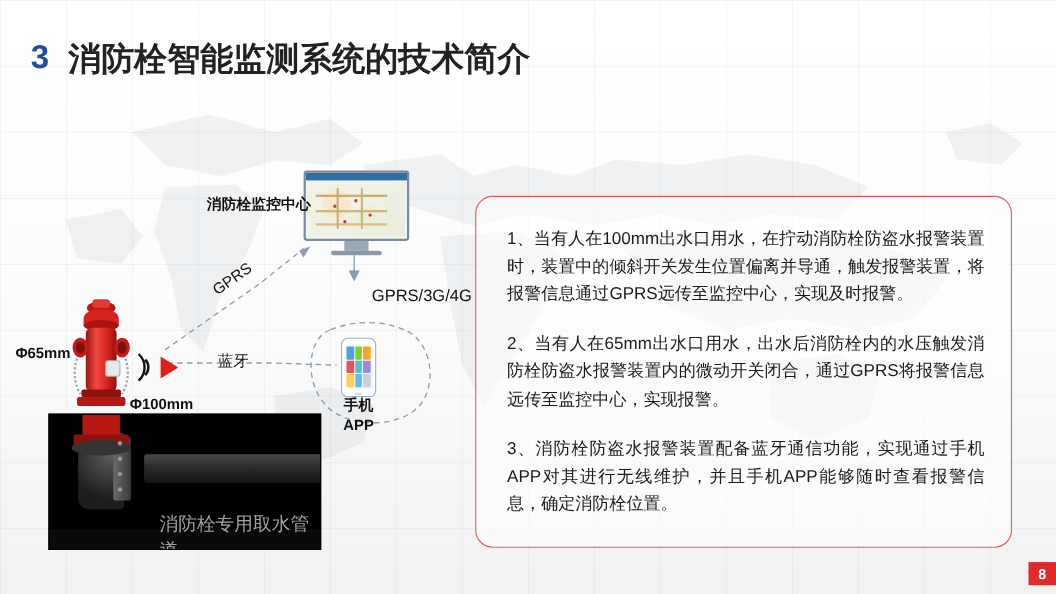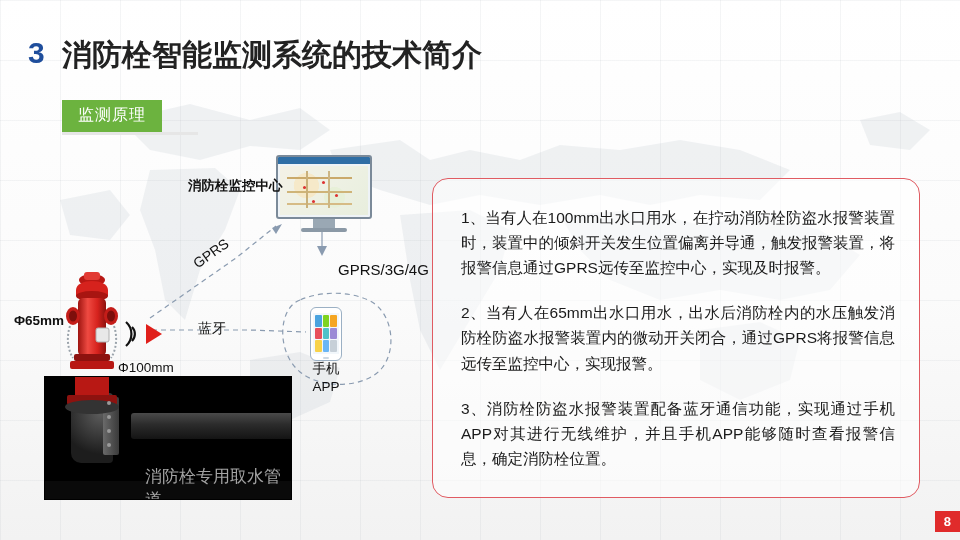--- a/index.html
+++ b/index.html
@@ -59,23 +59,23 @@
   }
   .panel p {
     margin:0 0 20px 4px;
     font-size:15.5px; line-height:1.62; color:#1a1a1a;
     text-align:justify;
   }
   .center-lbl { position:absolute; left:168px; top:177px; font-size:13.5px; font-weight:bold; color:#111;margin-left:20px; }
   .gprs-lbl { position:absolute; left:190px; top:258px; font-size:14px; color:#111; transform:rotate(-35deg); transform-origin:left top; }
   .bt-lbl { position:absolute; left:198px; top:320px; font-size:14px; color:#111; }
   .net-lbl { position:absolute; left:338px; top:260px; font-size:15px; color:#111; line-height:1.35; width:66px;}
-  .phone-lbl { position:absolute; left:300px; top:360px; font-size:13.5px; color:#111; line-height:1.35; text-align:center; width:52px;}
+  .phone-lbl { position:absolute; left:300px; top:360px; font-size:13.5px; color:#111; line-height:1.35; text-align:center; width:52px;font-weight:bold;}
   .d65 { position:absolute; left:14px; top:313px; font-size:13.5px; color:#111; font-weight:bold;}
-  .d100 { position:absolute; left:118px; top:360px; font-size:13.5px; color:#111; font-weight:normal; width:46px; line-height:1.2;}
+  .d100 { position:absolute; left:118px; top:360px; font-size:13.5px; color:#111; font-weight:bold; width:46px; line-height:1.2;}
   .pipe-cap {
     position:absolute; left:146px; top:470px;
     font-size:13.5px; color:#fff; background:transparent;
   }
   
   .monitor { position:absolute; left:276px; top:155px; width:96px; }
   .monitor .screen {
     width:96px; height:64px; border:2px solid #7b8a99; border-radius:3px;
     background:#eef3f7; box-sizing:border-box; overflow:hidden; position:relative;
   }
@@ -162,21 +162,20 @@
       <path d="M700 330 L760 322 L800 340 L790 380 L740 400 L700 380 Z"></path>
       <path d="M250 360 L300 352 L340 368 L330 402 L290 420 L250 400 Z"></path>
       <path d="M60 200 L110 190 L130 215 L110 240 L70 235 Z"></path>
       <path d="M860 120 L900 112 L930 130 L910 150 L870 145 Z"></path>
     </g>
   </svg>
   <div class="grid"></div>
 
   <div class="head-num">3</div>
   <div class="head-title">消防栓智能监测系统的技术简介</div>
-  <div class="tag">监测原理</div>
 
   <svg style="position:absolute;left:0;top:0;width:960px;height:540px;">
 
     <path d="M150 318 L236 258 L276 226" stroke="#8a9bb0" stroke-width="1.2" fill="none" stroke-dasharray="5,4"></path>
 
     <path d="M152 330 L250 330 L306 332" stroke="#8a9bb0" stroke-width="1.2" fill="none" stroke-dasharray="5,4"></path>
 
     <path d="M322 232 L322 248" stroke="#8a9bb0" stroke-width="1.2" fill="none"></path>
     <path d="M317 246 L322 256 L327 246 Z" fill="#8a9bb0"></path>
 

